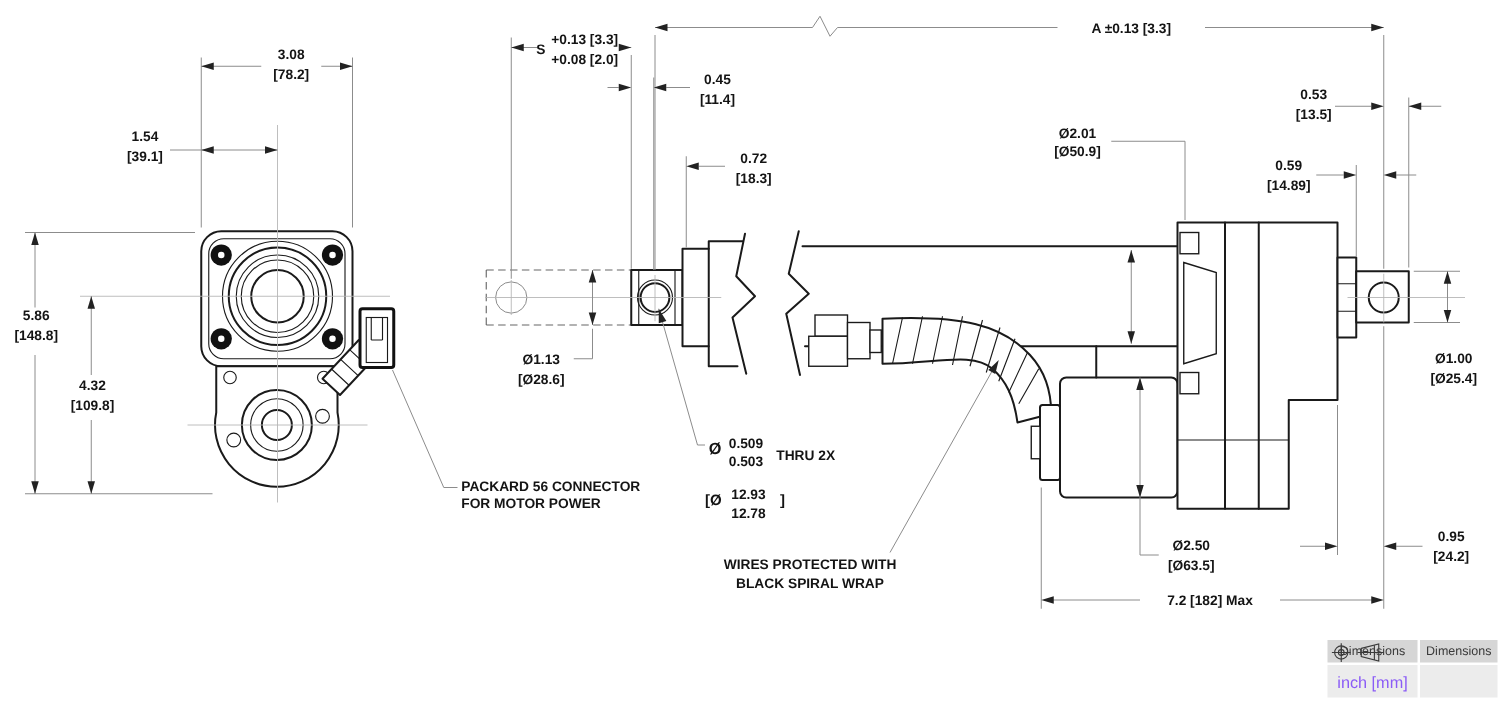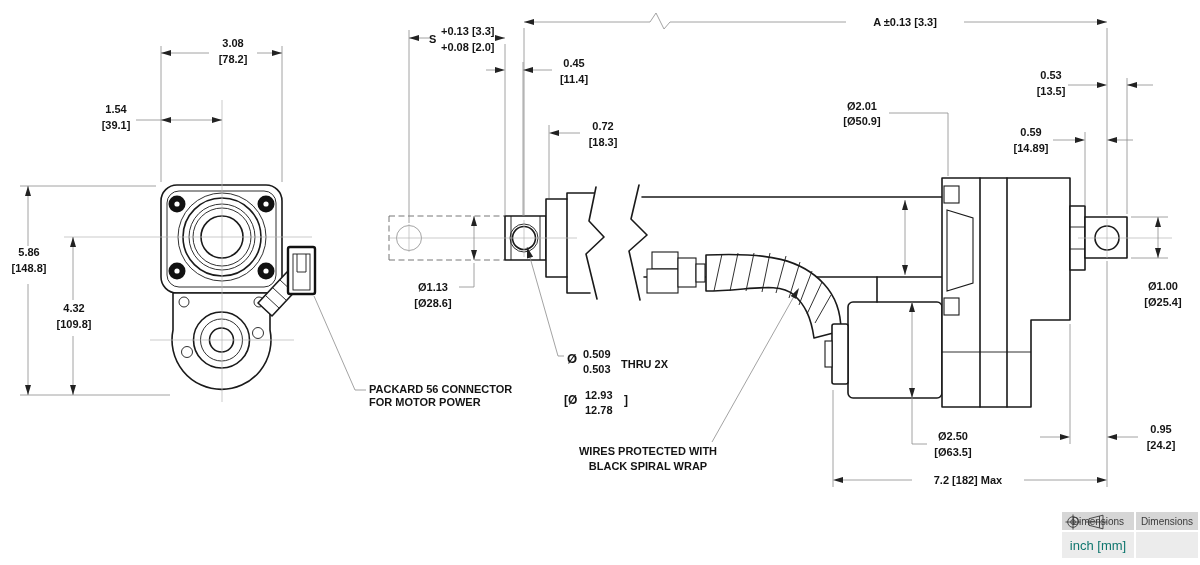--- a/index.html
+++ b/index.html
@@ -17,21 +17,21 @@
   .mf{stroke:#1a1a1a;stroke-width:1.1;fill:#fff;}
   .d{stroke:#8c8c8c;stroke-width:0.8;fill:none;}
   .c{stroke:#b5b5b5;stroke-width:0.7;fill:none;}
   .dash{stroke:#666;stroke-width:0.9;fill:none;stroke-dasharray:6 3.5;}
   .a{fill:#222;stroke:none;}
   .blk{fill:#111;stroke:none;}
   .legend{position:absolute;left:1062px;top:512px;display:grid;
           grid-template-columns:72px 62px;grid-template-rows:18px 26px;gap:2px;}
   .legend .cell{display:flex;align-items:center;justify-content:center;}
   .legend .hdr{background:#d6d6d6;font-size:10px;color:#3a3a3a;font-weight:400;}
-  .legend .val{background:#ececec;font-size:13px;color:#0f766e;font-weight:400;}
+  .legend .val{background:#ececec;font-size:13px;color:#8b5cf6;font-weight:400;}
 </style>
 </head>
 <body>
 
 <div class="stage">
 <svg width="1200" height="565" viewBox="0 0 1200 565">
 
   <g>
     <rect x="161" y="185" width="121" height="108" rx="16" class="bf"></rect>
     <rect x="167" y="191" width="109" height="96" rx="12" class="m"></rect>

